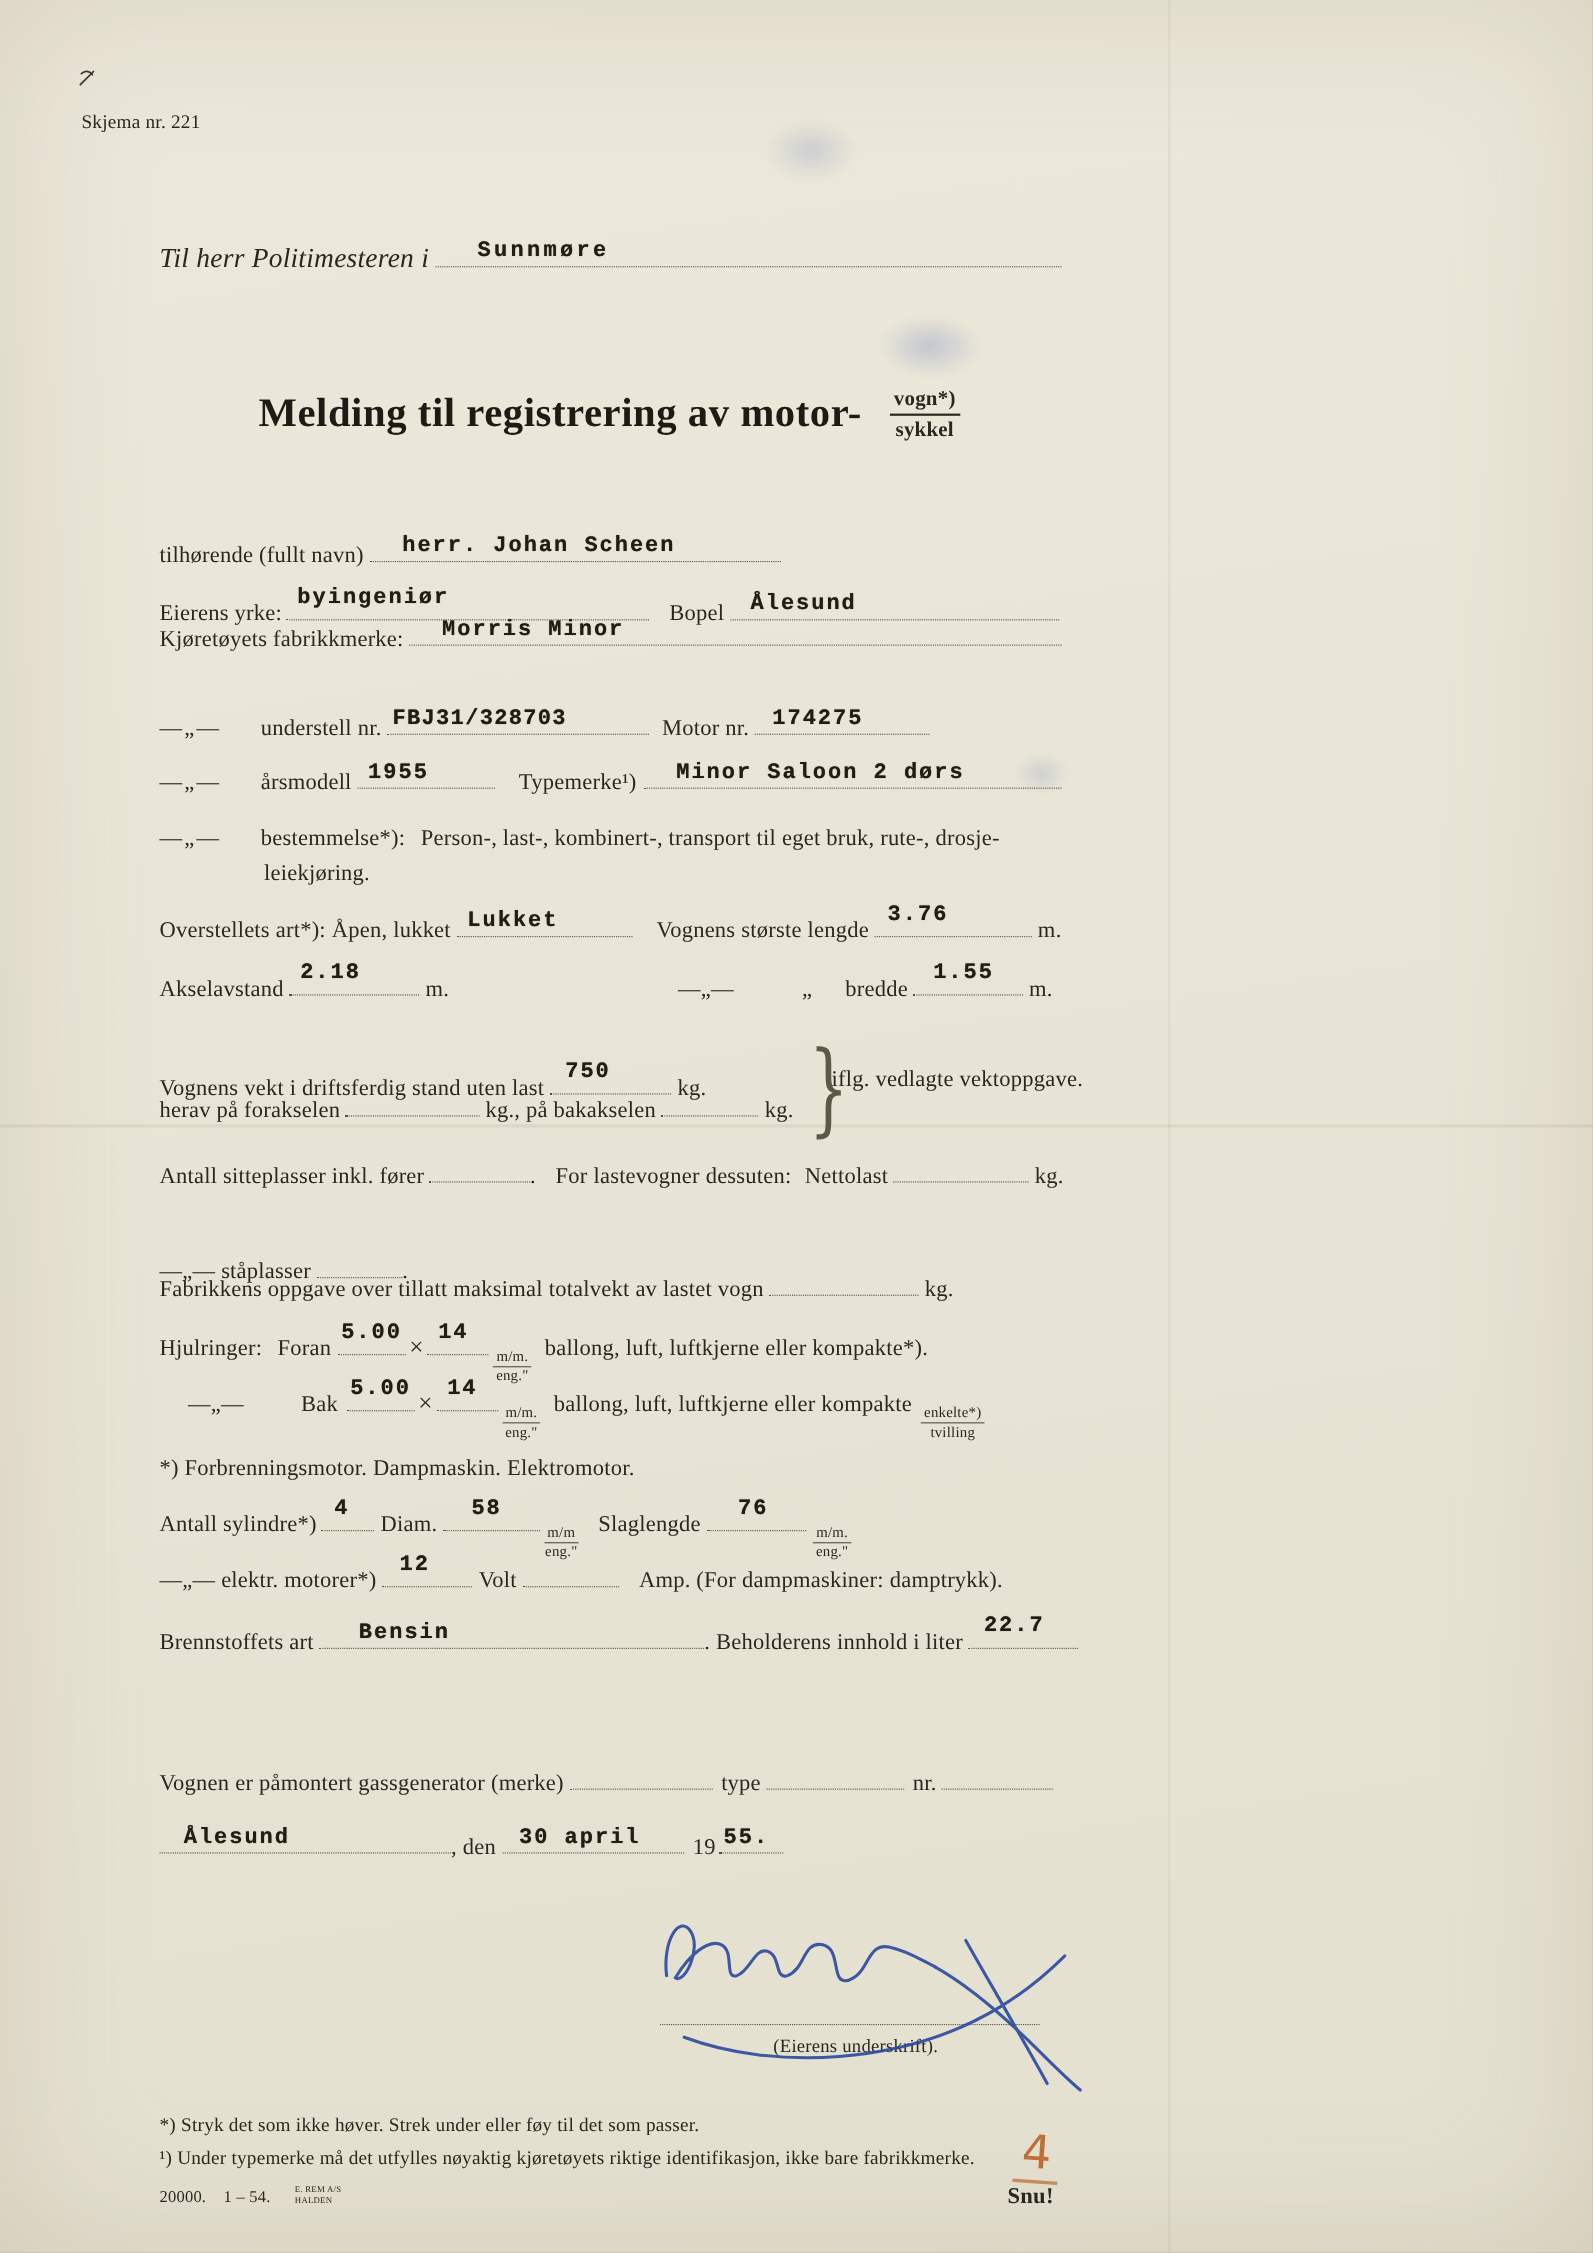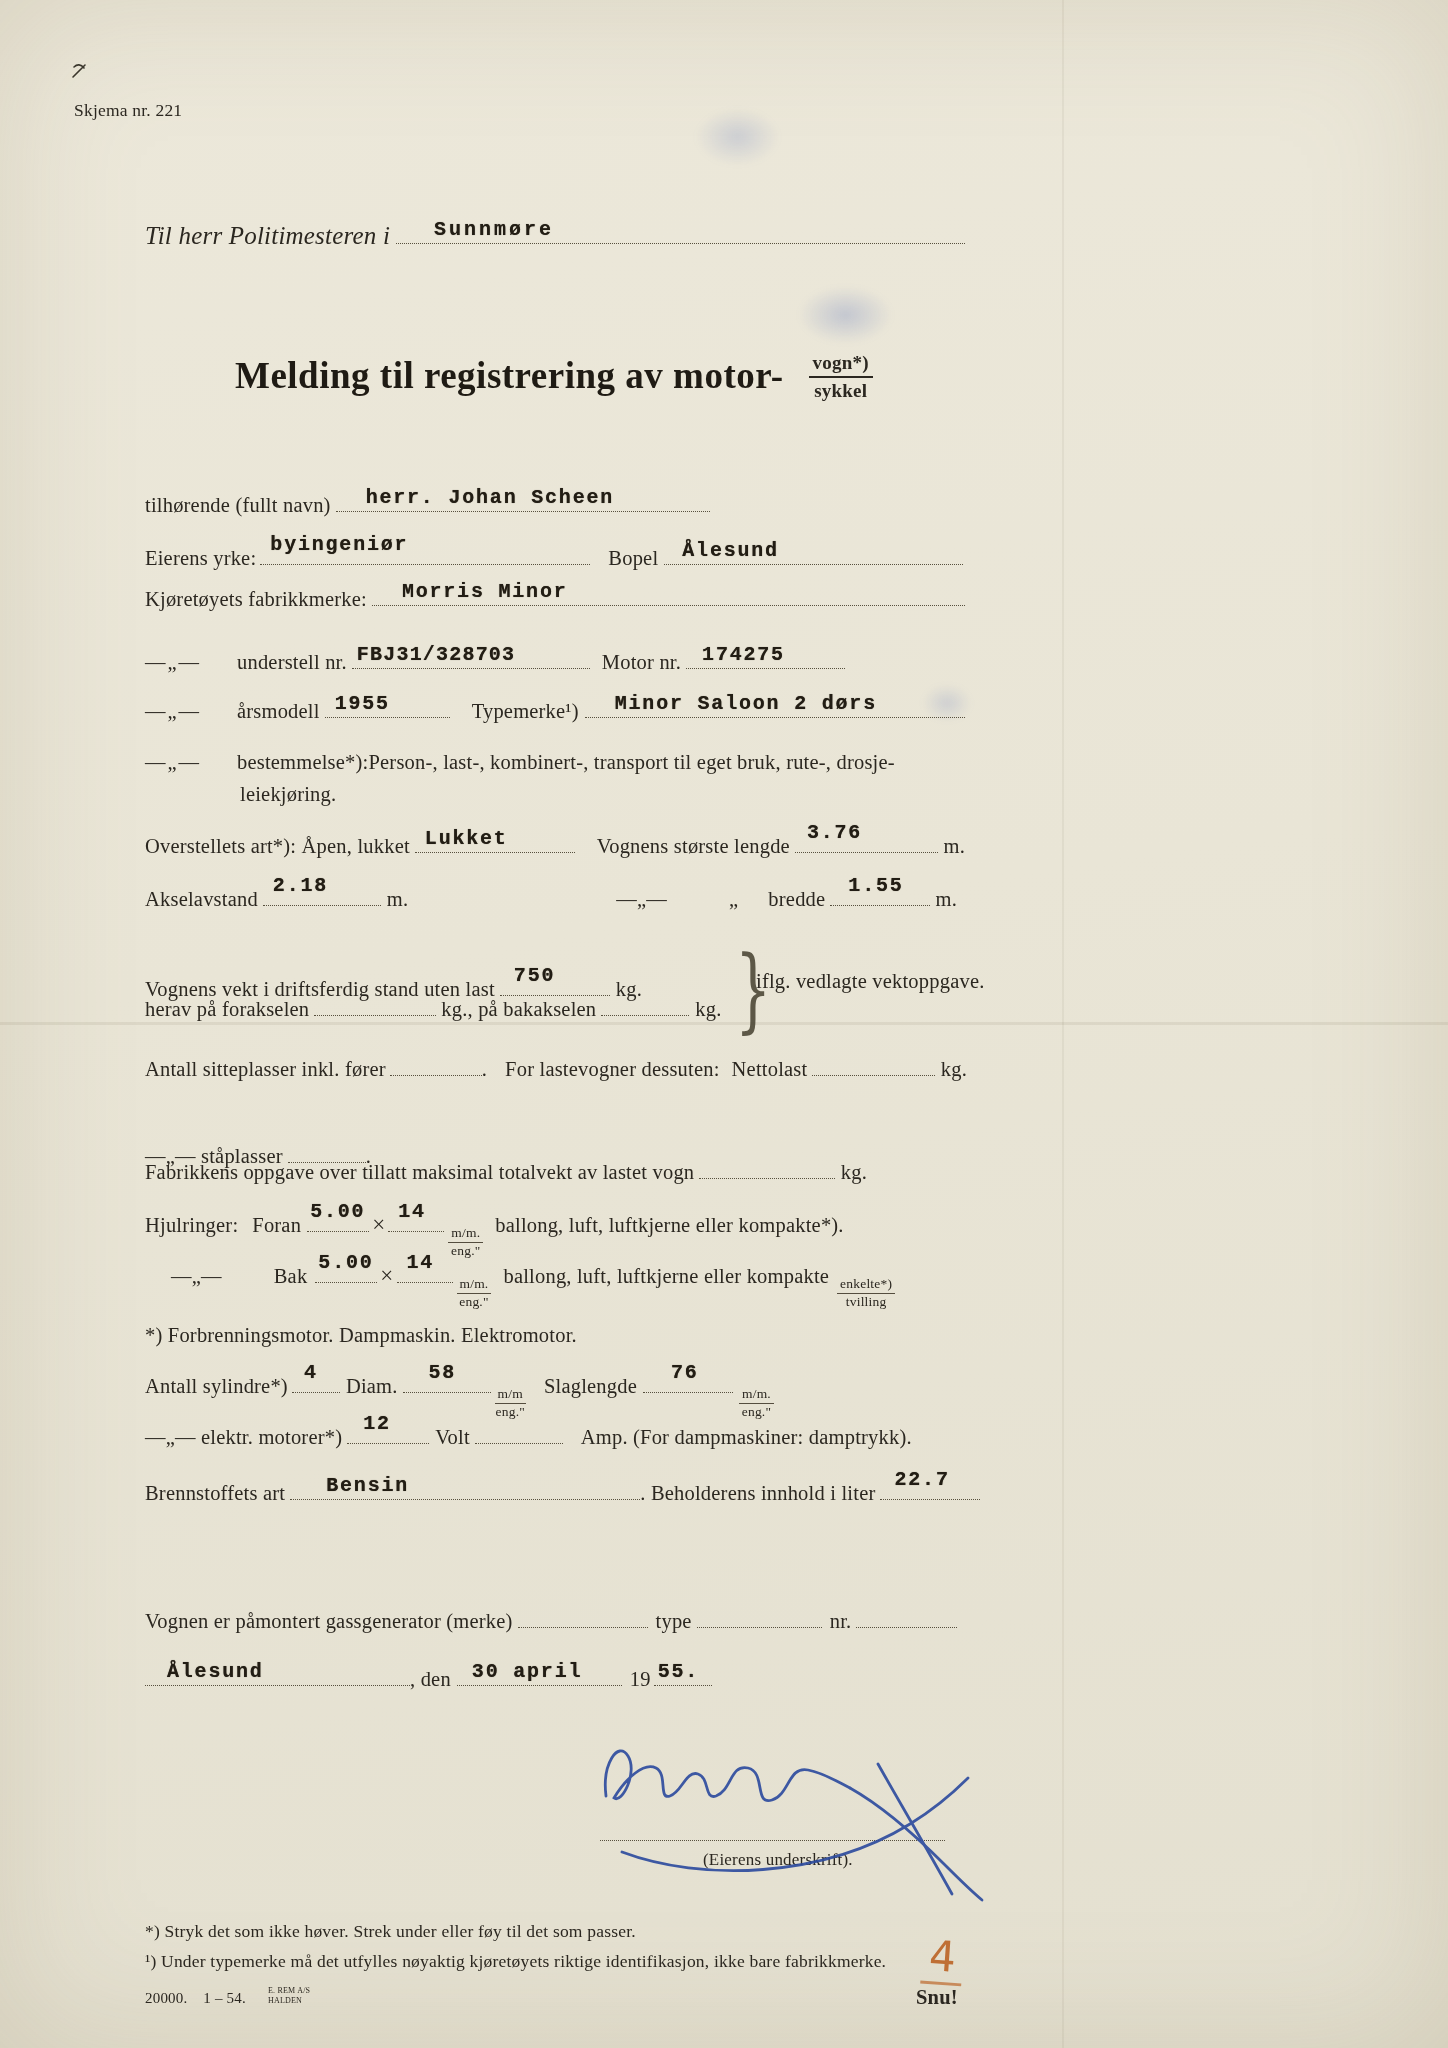--- a/index.html
+++ b/index.html
@@ -87,21 +87,21 @@
     <span>Eierens yrke:</span>
     <span class="fill" style="width:330px; margin-left:4px;">
       <span class="val hi" style="left:10px;">byingeniør</span>
     </span>
     <span style="margin-left:18px;">Bopel</span>
     <span class="fill" style="flex:1; margin-left:6px;">
       <span class="val" style="left:18px;">Ålesund</span>
     </span>
   </div>
 
-  <div class="row" style="top:588px; width:820px;">
+  <div class="row" style="top:570px; width:820px;">
     <span>Kjøretøyets fabrikkmerke:</span>
     <span class="fill" style="flex:1; margin-left:5px;">
       <span class="val" style="left:30px;">Morris Minor</span>
     </span>
   </div>
 
   <div class="row" style="top:651px; width:700px;">
     <span class="ditto">—„—</span>
     <span>understell nr.</span>
     <span class="fill" style="width:238px; margin-left:5px;">
@@ -121,21 +121,21 @@
     </span>
     <span style="margin-left:22px;">Typemerke¹)</span>
     <span class="fill" style="flex:1; margin-left:6px;">
       <span class="val" style="left:30px;">Minor Saloon 2 dørs</span>
     </span>
   </div>
 
   <div class="row" style="top:751px;">
     <span class="ditto">—„—</span>
     <span>bestemmelse*):</span>
-    <span style="">Person-, last-, kombinert-, transport til eget bruk, rute-, drosje-</span>
+    <span style="margin-left:14px;">Person-, last-, kombinert-, transport til eget bruk, rute-, drosje-</span>
   </div>
   <div class="row" style="left:240px; top:783px;">
     <span>leiekjøring.</span>
   </div>
 
   <div class="row" style="top:835px; width:820px;">
     <span>Overstellets art*):  Åpen, lukket</span>
     <span class="fill" style="width:160px; margin-left:5px;">
       <span class="val" style="left:10px;">Lukket</span>
     </span>

